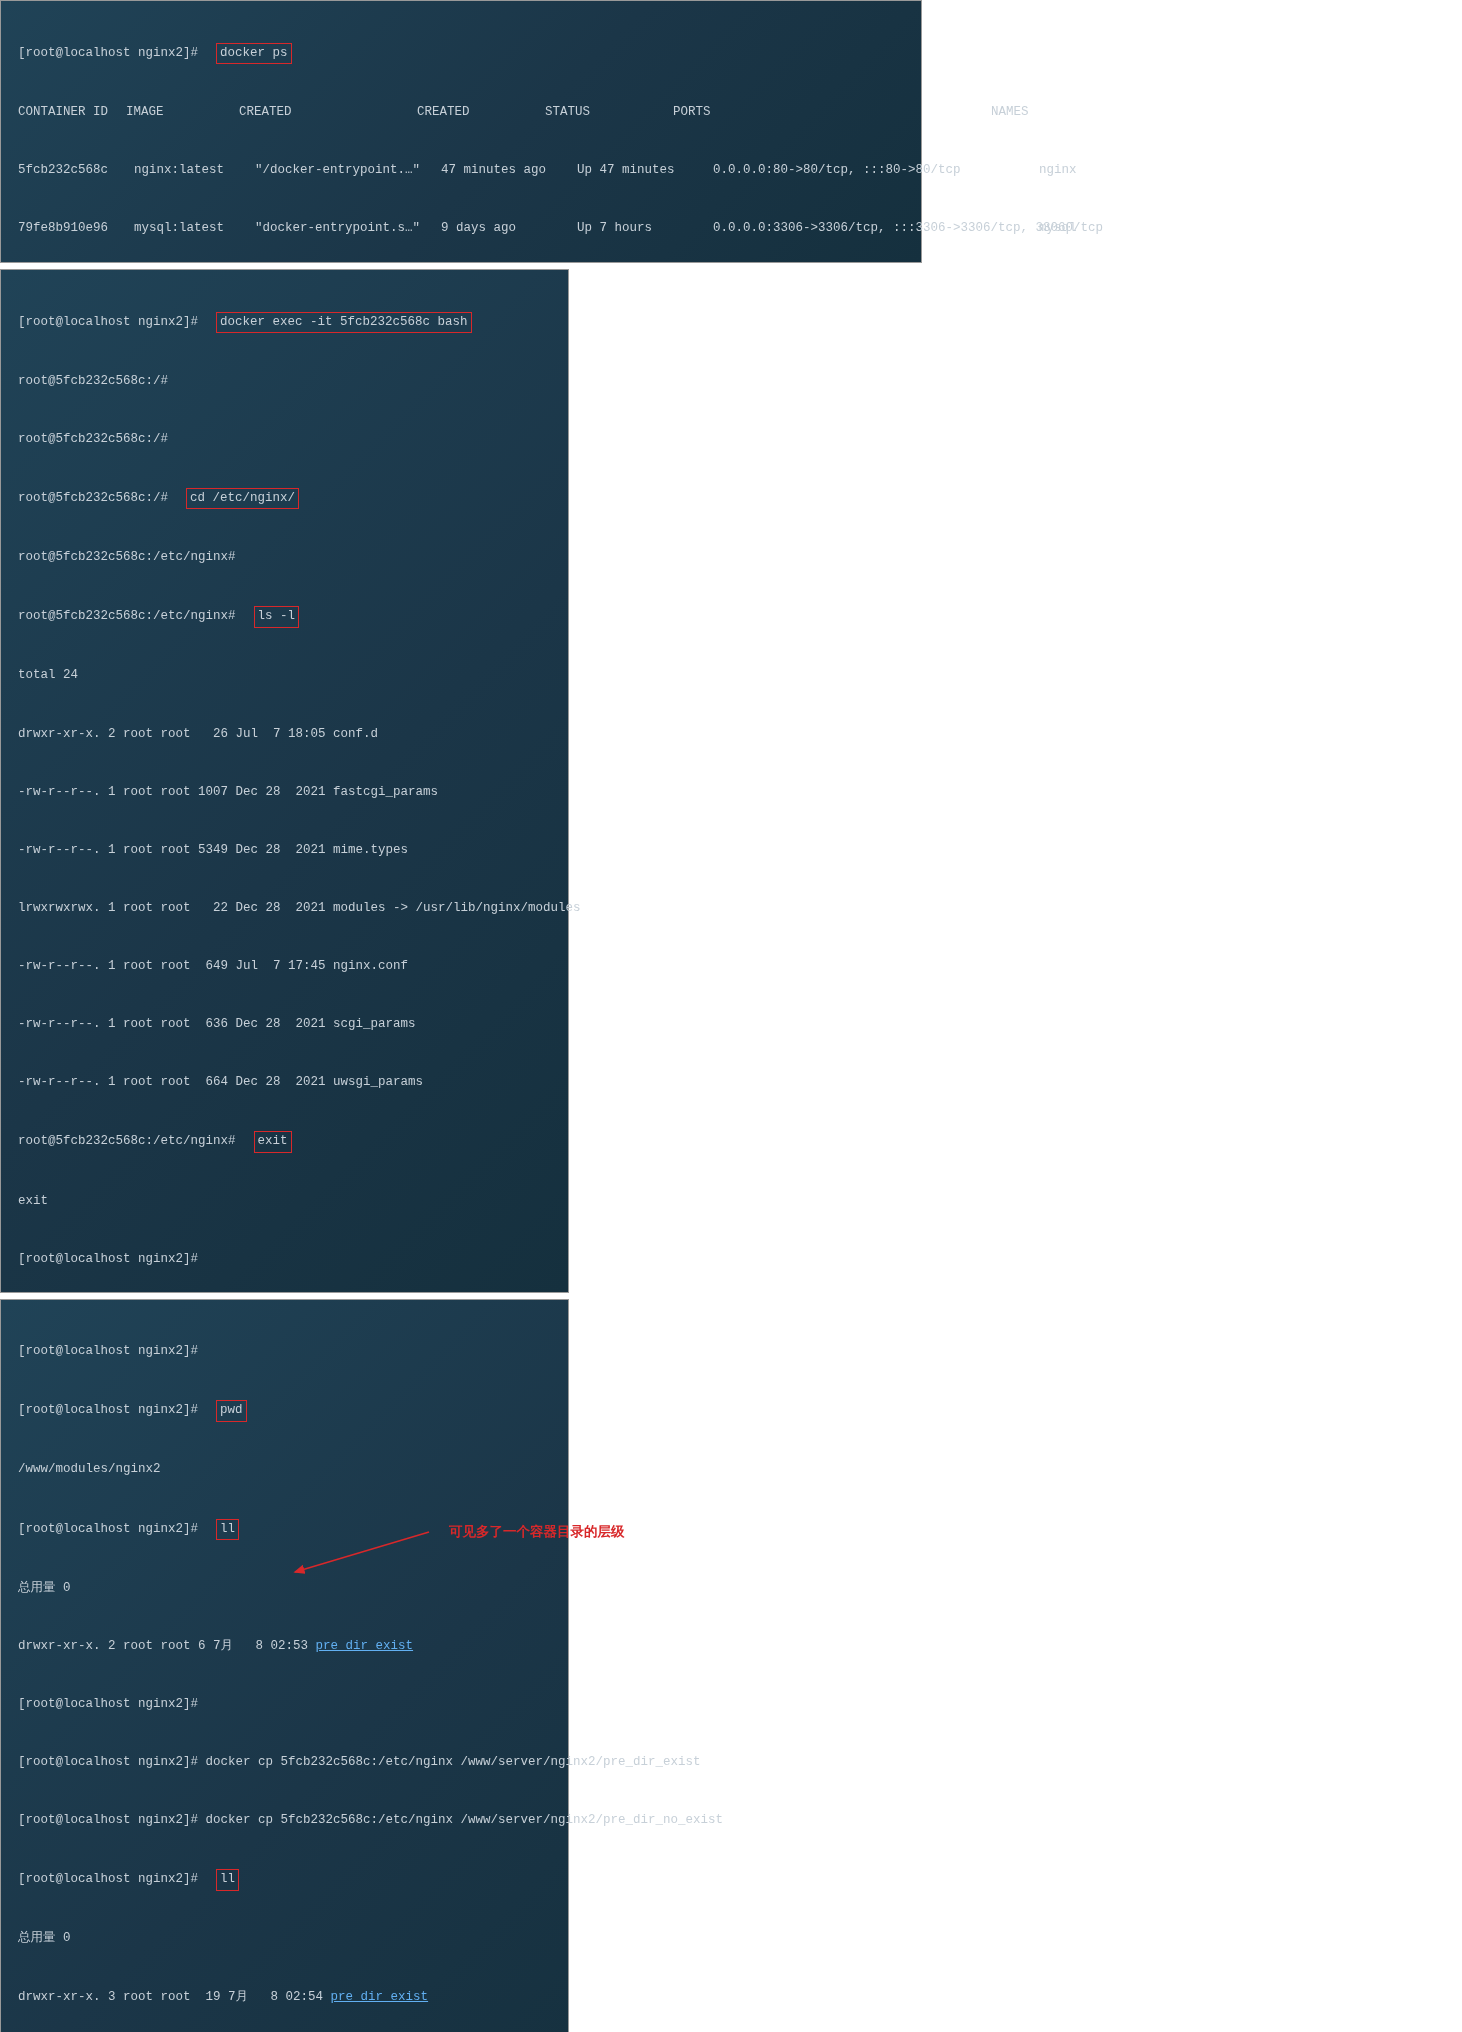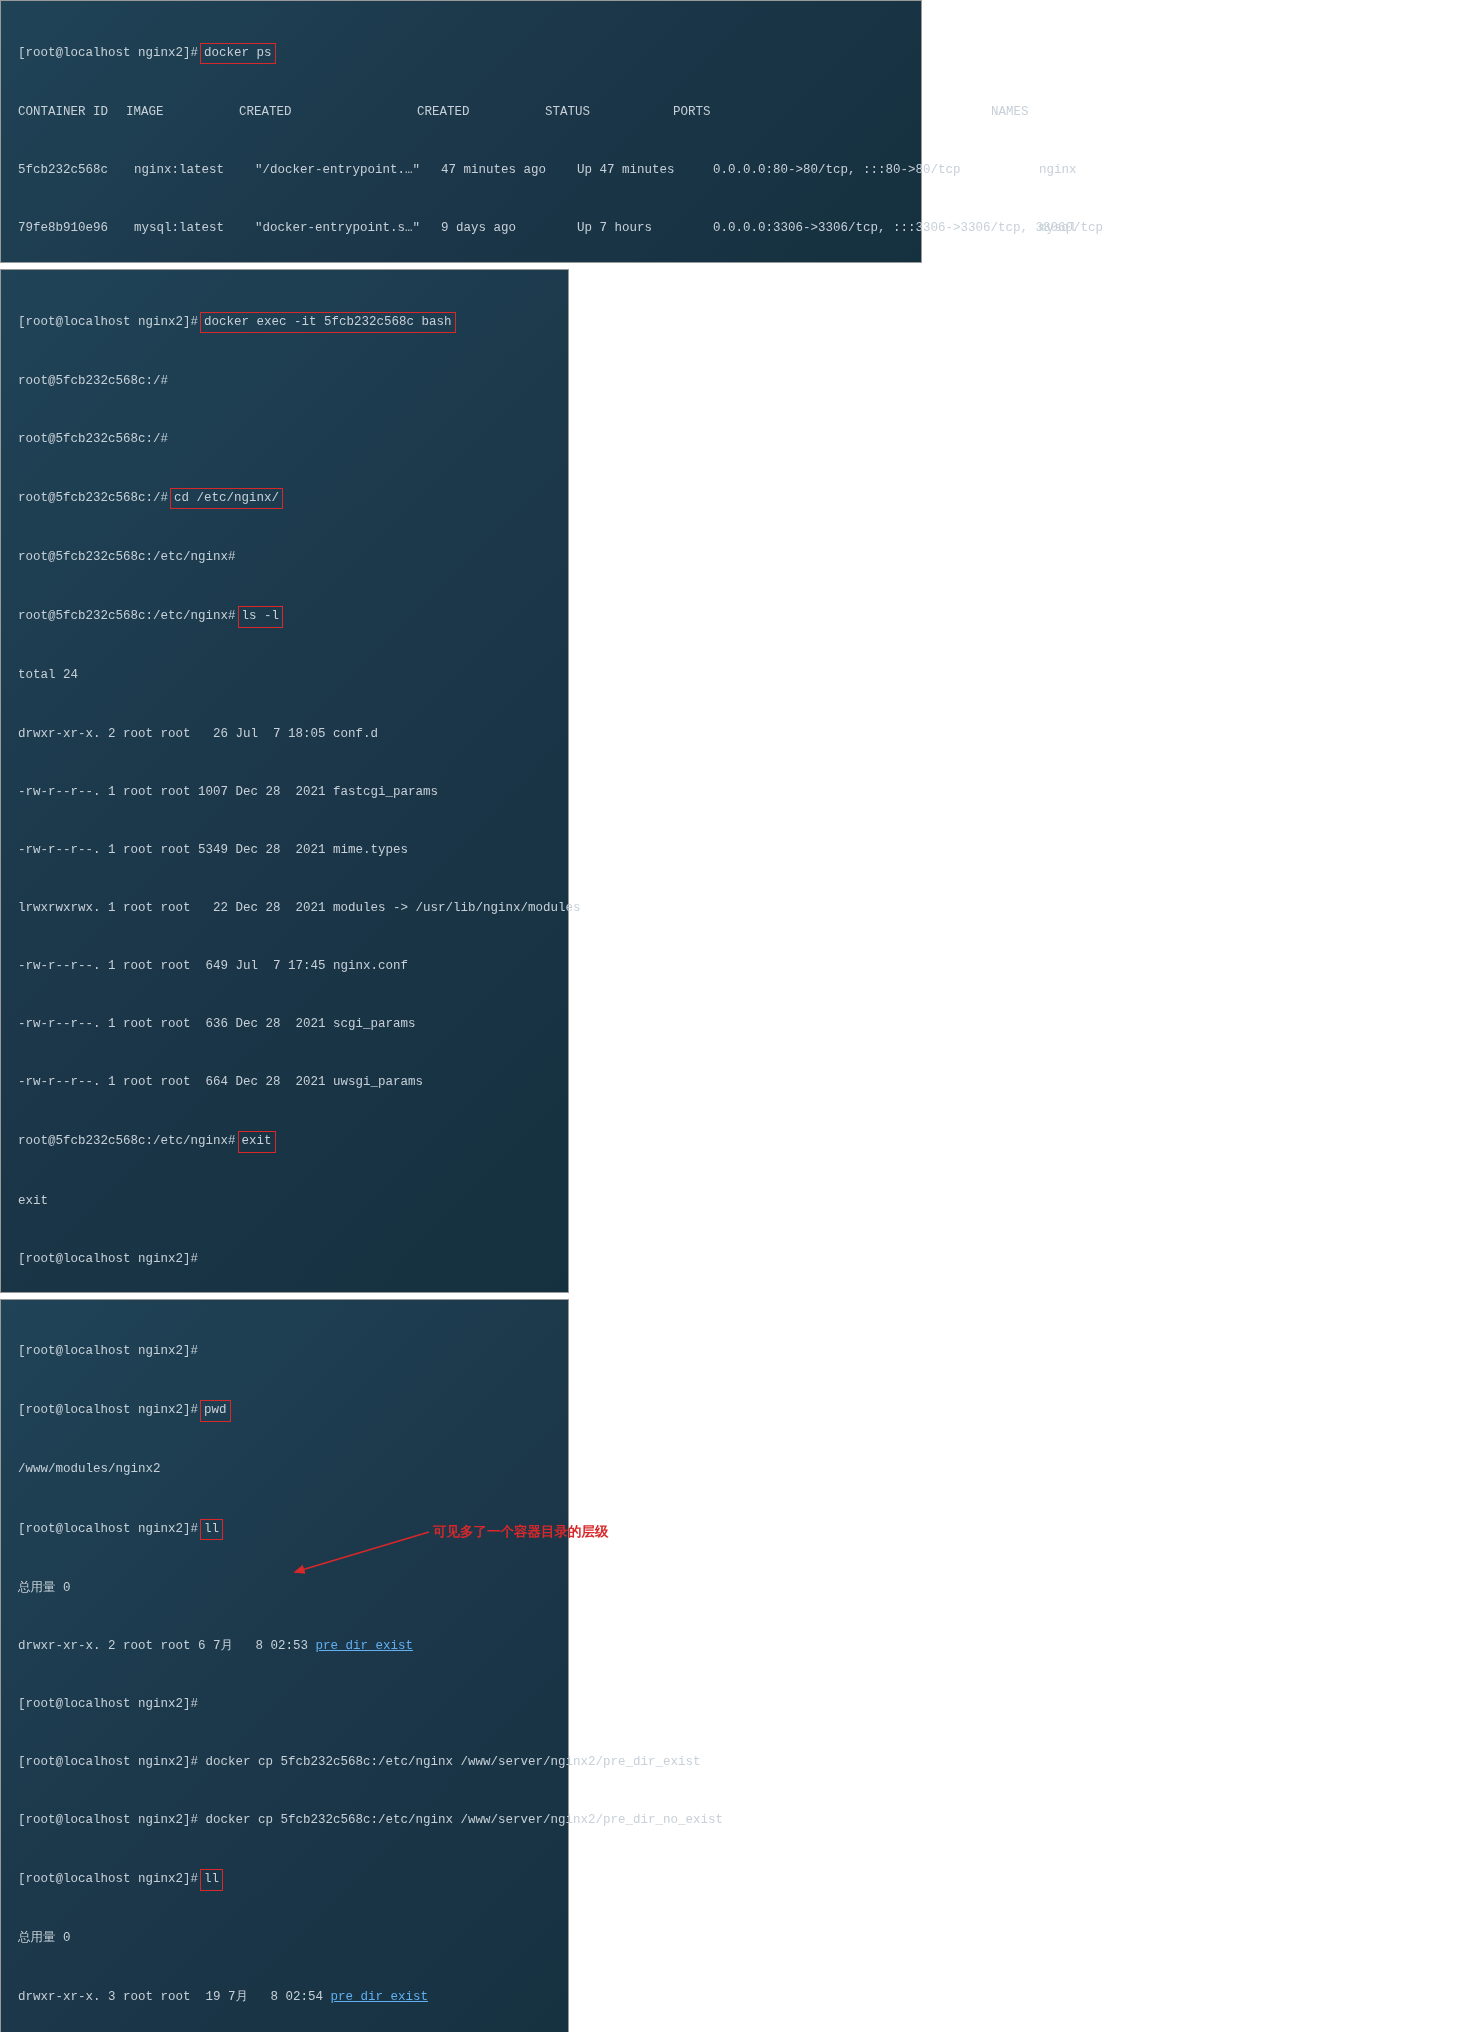--- a/index.html
+++ b/index.html
@@ -19,21 +19,21 @@
     border: 1px solid #999;
     margin-bottom: 6px;
   }
   .full { width: 922px; }
   .narrow { width: 569px; }
   .row { display: flex; align-items: baseline; flex-wrap: nowrap; }
   .prompt { color: #c7d0d8; }
   .boxed {
     border: 1px solid #d8282a;
     padding: 0 3px;
-    margin-left: 2px;
+    margin-left: 18px;
   }
   .hdr { color: #c7d0d8; }
   .hdrrow { display: grid; grid-template-columns: 100px 105px 170px 120px 120px 310px 60px; column-gap: 8px; }
   .datarow { display: grid; grid-template-columns: 100px 105px 170px 120px 120px 310px 60px; column-gap: 16px; }
   .link { color: #62b0f2; text-decoration: underline; }
   .anno {
     position: absolute;
     color: #d8282a;
     font-family: "Microsoft YaHei", Arial, sans-serif;
     font-size: 13.5px;
@@ -119,14 +119,14 @@
   
   
   <svg class="arrow" style="left:288px; top:228px;" width="145" height="50">
     <defs>
         <marker id="ah1" markerWidth="8" markerHeight="8" refX="6" refY="3" orient="auto">
           <path d="M0,0 L7,3 L0,6 Z" fill="#d8282a"></path>
         </marker>
       </defs>
     <line x1="140" y1="4" x2="6" y2="44" stroke="#d8282a" stroke-width="1.6" marker-end="url(#ah1)"></line>
   </svg>
-  <div class="anno" style="left:432px; top:222px;">可见多了一个容器目录的层级</div>
+  <div class="anno" style="left:448px; top:222px;">可见多了一个容器目录的层级</div>
 </div>
 
 </body></html>

